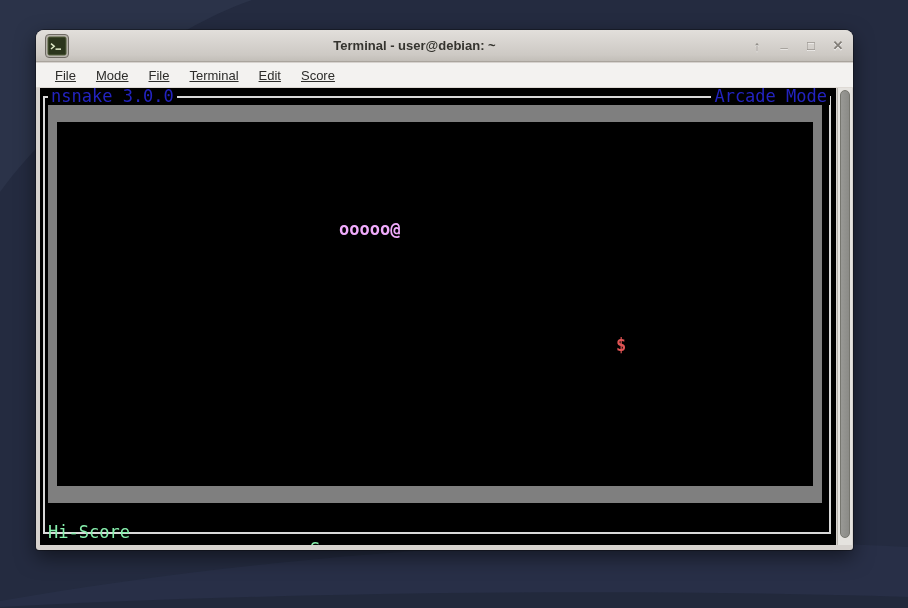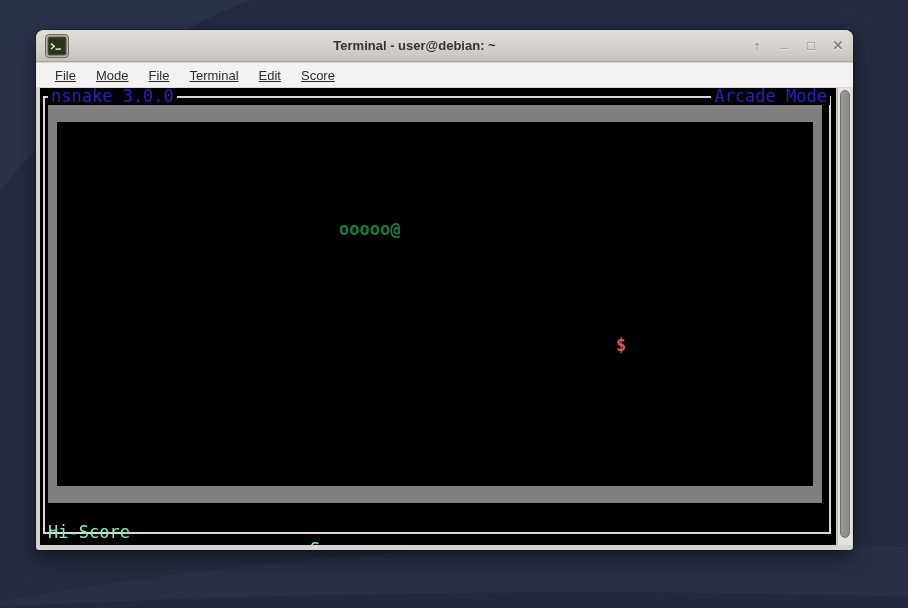--- a/index.html
+++ b/index.html
@@ -65,21 +65,21 @@
   .game-head {
     position:absolute; top:0; z-index:2; height:17px; line-height:17px;
     font-size:17px; color:#2323c0; background:#000; padding:0 3px; white-space:pre;
   }
   .game-title { left:8px; }
   .game-mode  { right:6px; }
   .wall { position:absolute; left:8px; top:17px; width:774px; height:398px; background:#7f7f7f; z-index:2; }
   .field { position:absolute; left:9px; top:17px; right:9px; bottom:17px; background:#000; }
   .snake {
     position:absolute; left:299px; top:133px; z-index:3;
-    font-size:17px; line-height:17px; font-weight:bold; color:#15803d; white-space:pre;
+    font-size:17px; line-height:17px; font-weight:bold; color:#f0abfc; white-space:pre;
   }
   .food {
     position:absolute; left:576px; top:249px; z-index:3;
     font-size:17px; line-height:17px; font-weight:bold; color:#e05454;
   }
   .status { position:absolute; left:0; top:419px; width:100%; height:17px; z-index:3;
     font-size:17px; line-height:17px; white-space:pre; }
   .st-label { position:absolute; color:#86efac; }
   .st-hiscore { left:8px; }
   .st-score-label { left:270px; }

